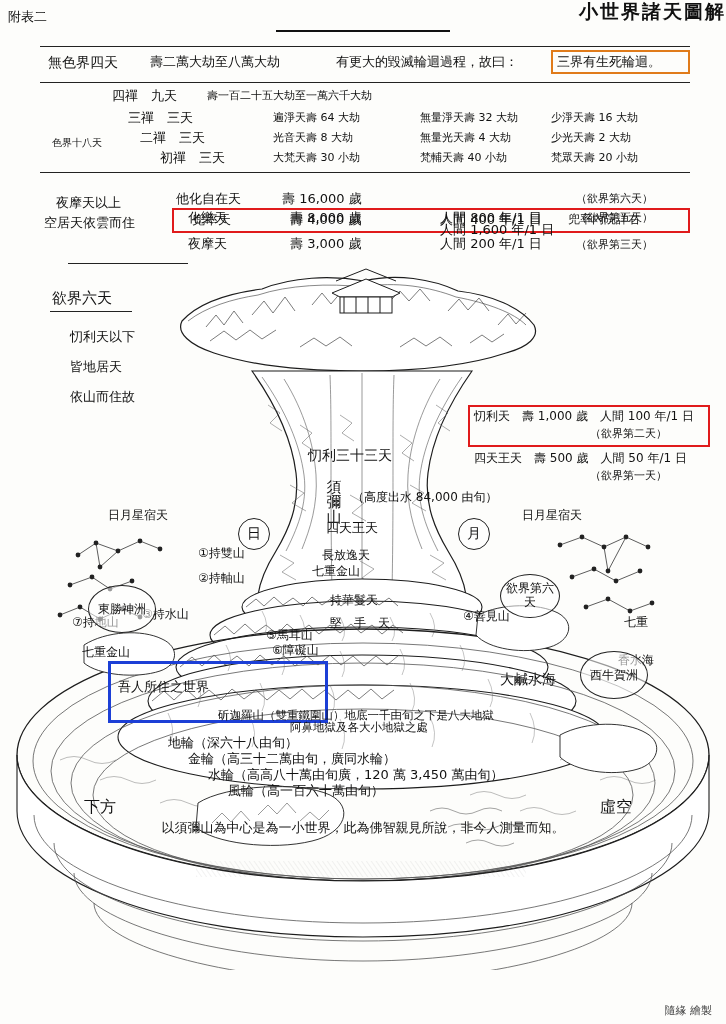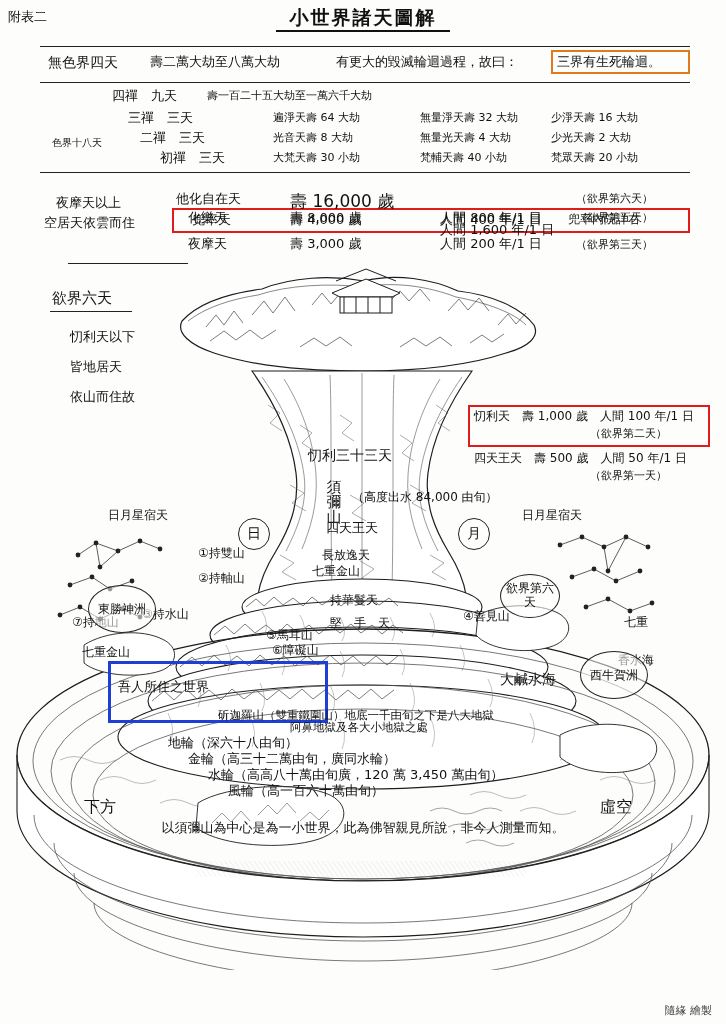--- a/index.html
+++ b/index.html
@@ -13,22 +13,22 @@
   }
   .page{position:relative;width:726px;height:1024px;}
 
   
   .t{position:absolute;white-space:nowrap;line-height:1.15;}
   .c{position:absolute;text-align:center;line-height:1.2;}
 
   
   #corner-label{left:8px;top:10px;font-size:13px;}
   #page-title{
-    left:0;right:0;top:6px;font-size:19px;font-weight:bold;
-    text-align:center;letter-spacing:2px;
+    left:0;right:0;top:0;font-size:19px;font-weight:bold;
+    text-align:right;letter-spacing:2px;
   }
   #title-underline{
     position:absolute;left:276px;top:30px;width:174px;height:2px;background:#111;
   }
 
   
   .hr{position:absolute;height:1px;background:#222;}
 
   
   .box{position:absolute;box-sizing:border-box;background:transparent;}
@@ -93,21 +93,21 @@
   <div class="t" style="left:551px;top:152px;font-size:11px;">梵眾天壽 20 小劫</div>
 
   <div class="hr" style="left:40px;top:172px;width:650px;"></div>
 
   <div class="t" style="left:56px;top:196px;font-size:13px;">夜摩天以上</div>
   <div class="t" style="left:44px;top:216px;font-size:13px;">空居天依雲而住</div>
 
   <div class="box box-red" style="left:172px;top:208px;width:518px;height:25px;"></div>
 
   <div class="t" style="left:176px;top:192px;font-size:13px;">他化自在天</div>
-  <div class="t" style="left:290px;top:192px;font-size:17px;">壽 16,000 歲</div>
+  <div class="t" style="left:282px;top:192px;font-size:13px;">壽 16,000 歲</div>
   <div class="t" style="left:440px;top:192px;font-size:13px;margin-top:31px;">人間 1,600 年/1 日</div>
   <div class="t" style="left:576px;top:193px;font-size:11px;">（欲界第六天）</div>
 
   <div class="t" style="left:188px;top:211px;font-size:13px;">化樂天</div>
   <div class="t" style="left:290px;top:211px;font-size:13px;">壽 8,000 歲</div>
   <div class="t" style="left:440px;top:211px;font-size:13px;">人間 800 年/1 日</div>
   <div class="t" style="left:576px;top:212px;font-size:11px;">（欲界第五天）</div>
 
   <div class="t" style="left:188px;top:214px;font-size:13px;opacity:0;"></div>
 

